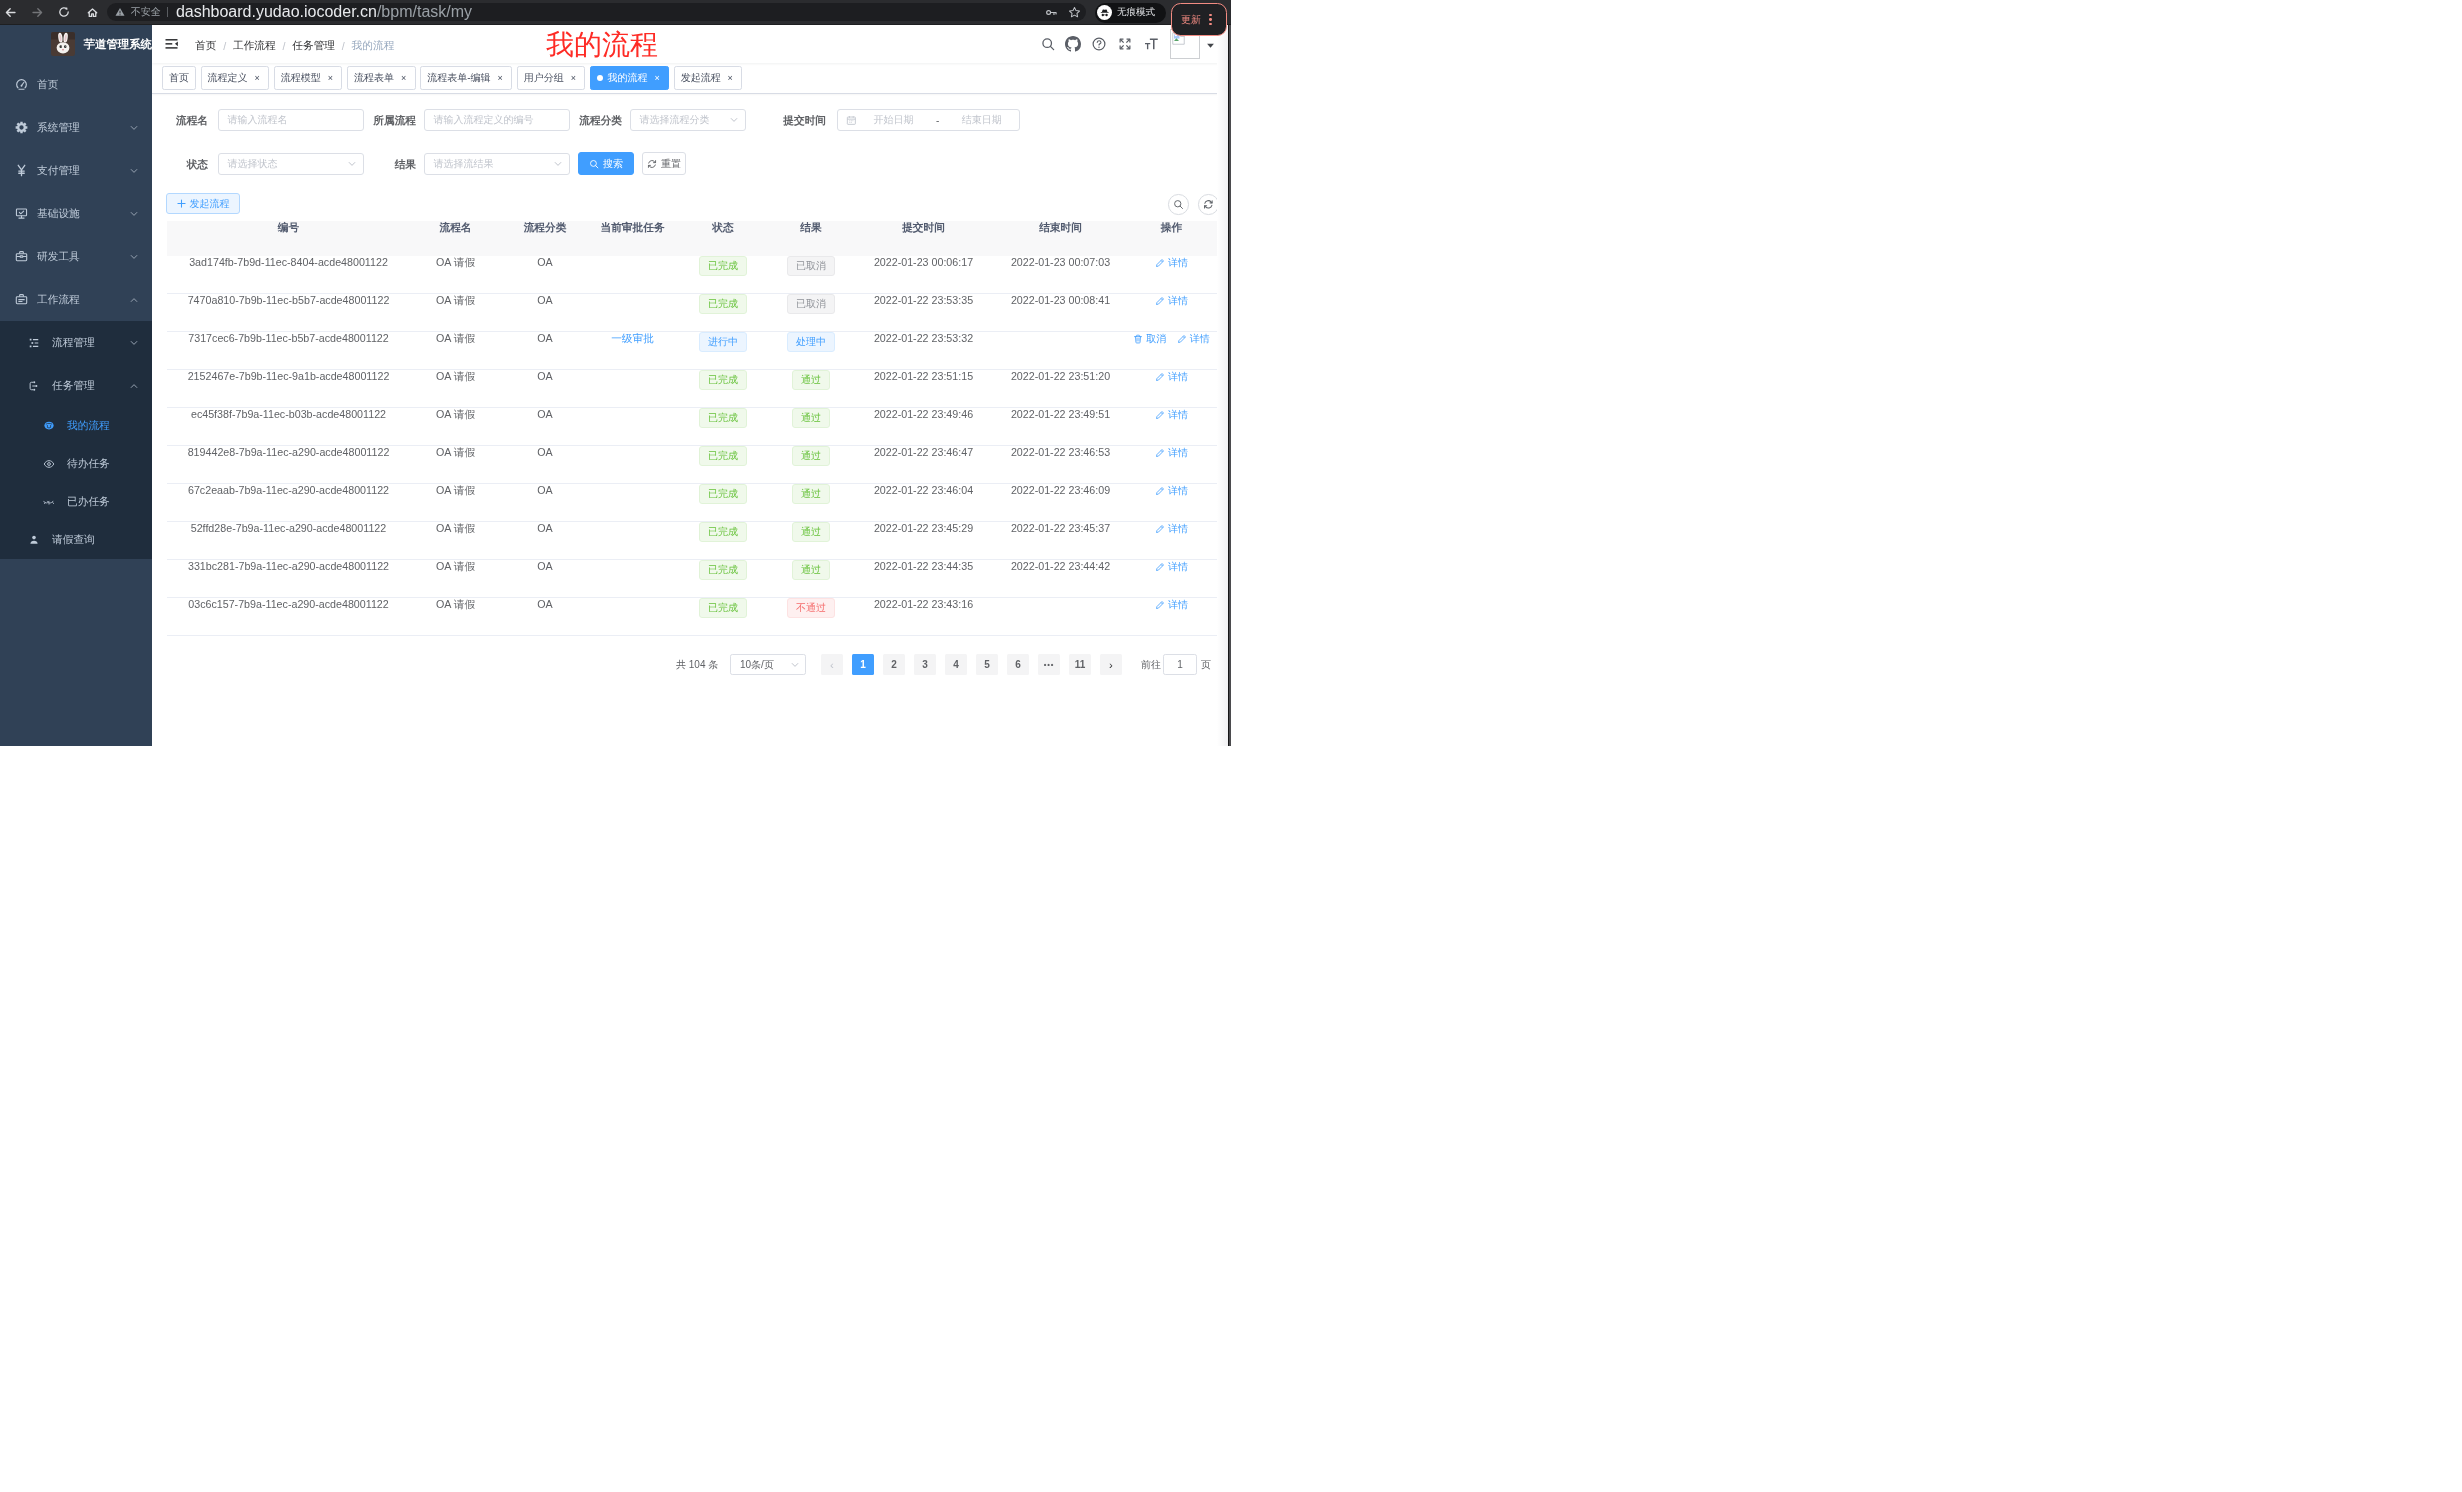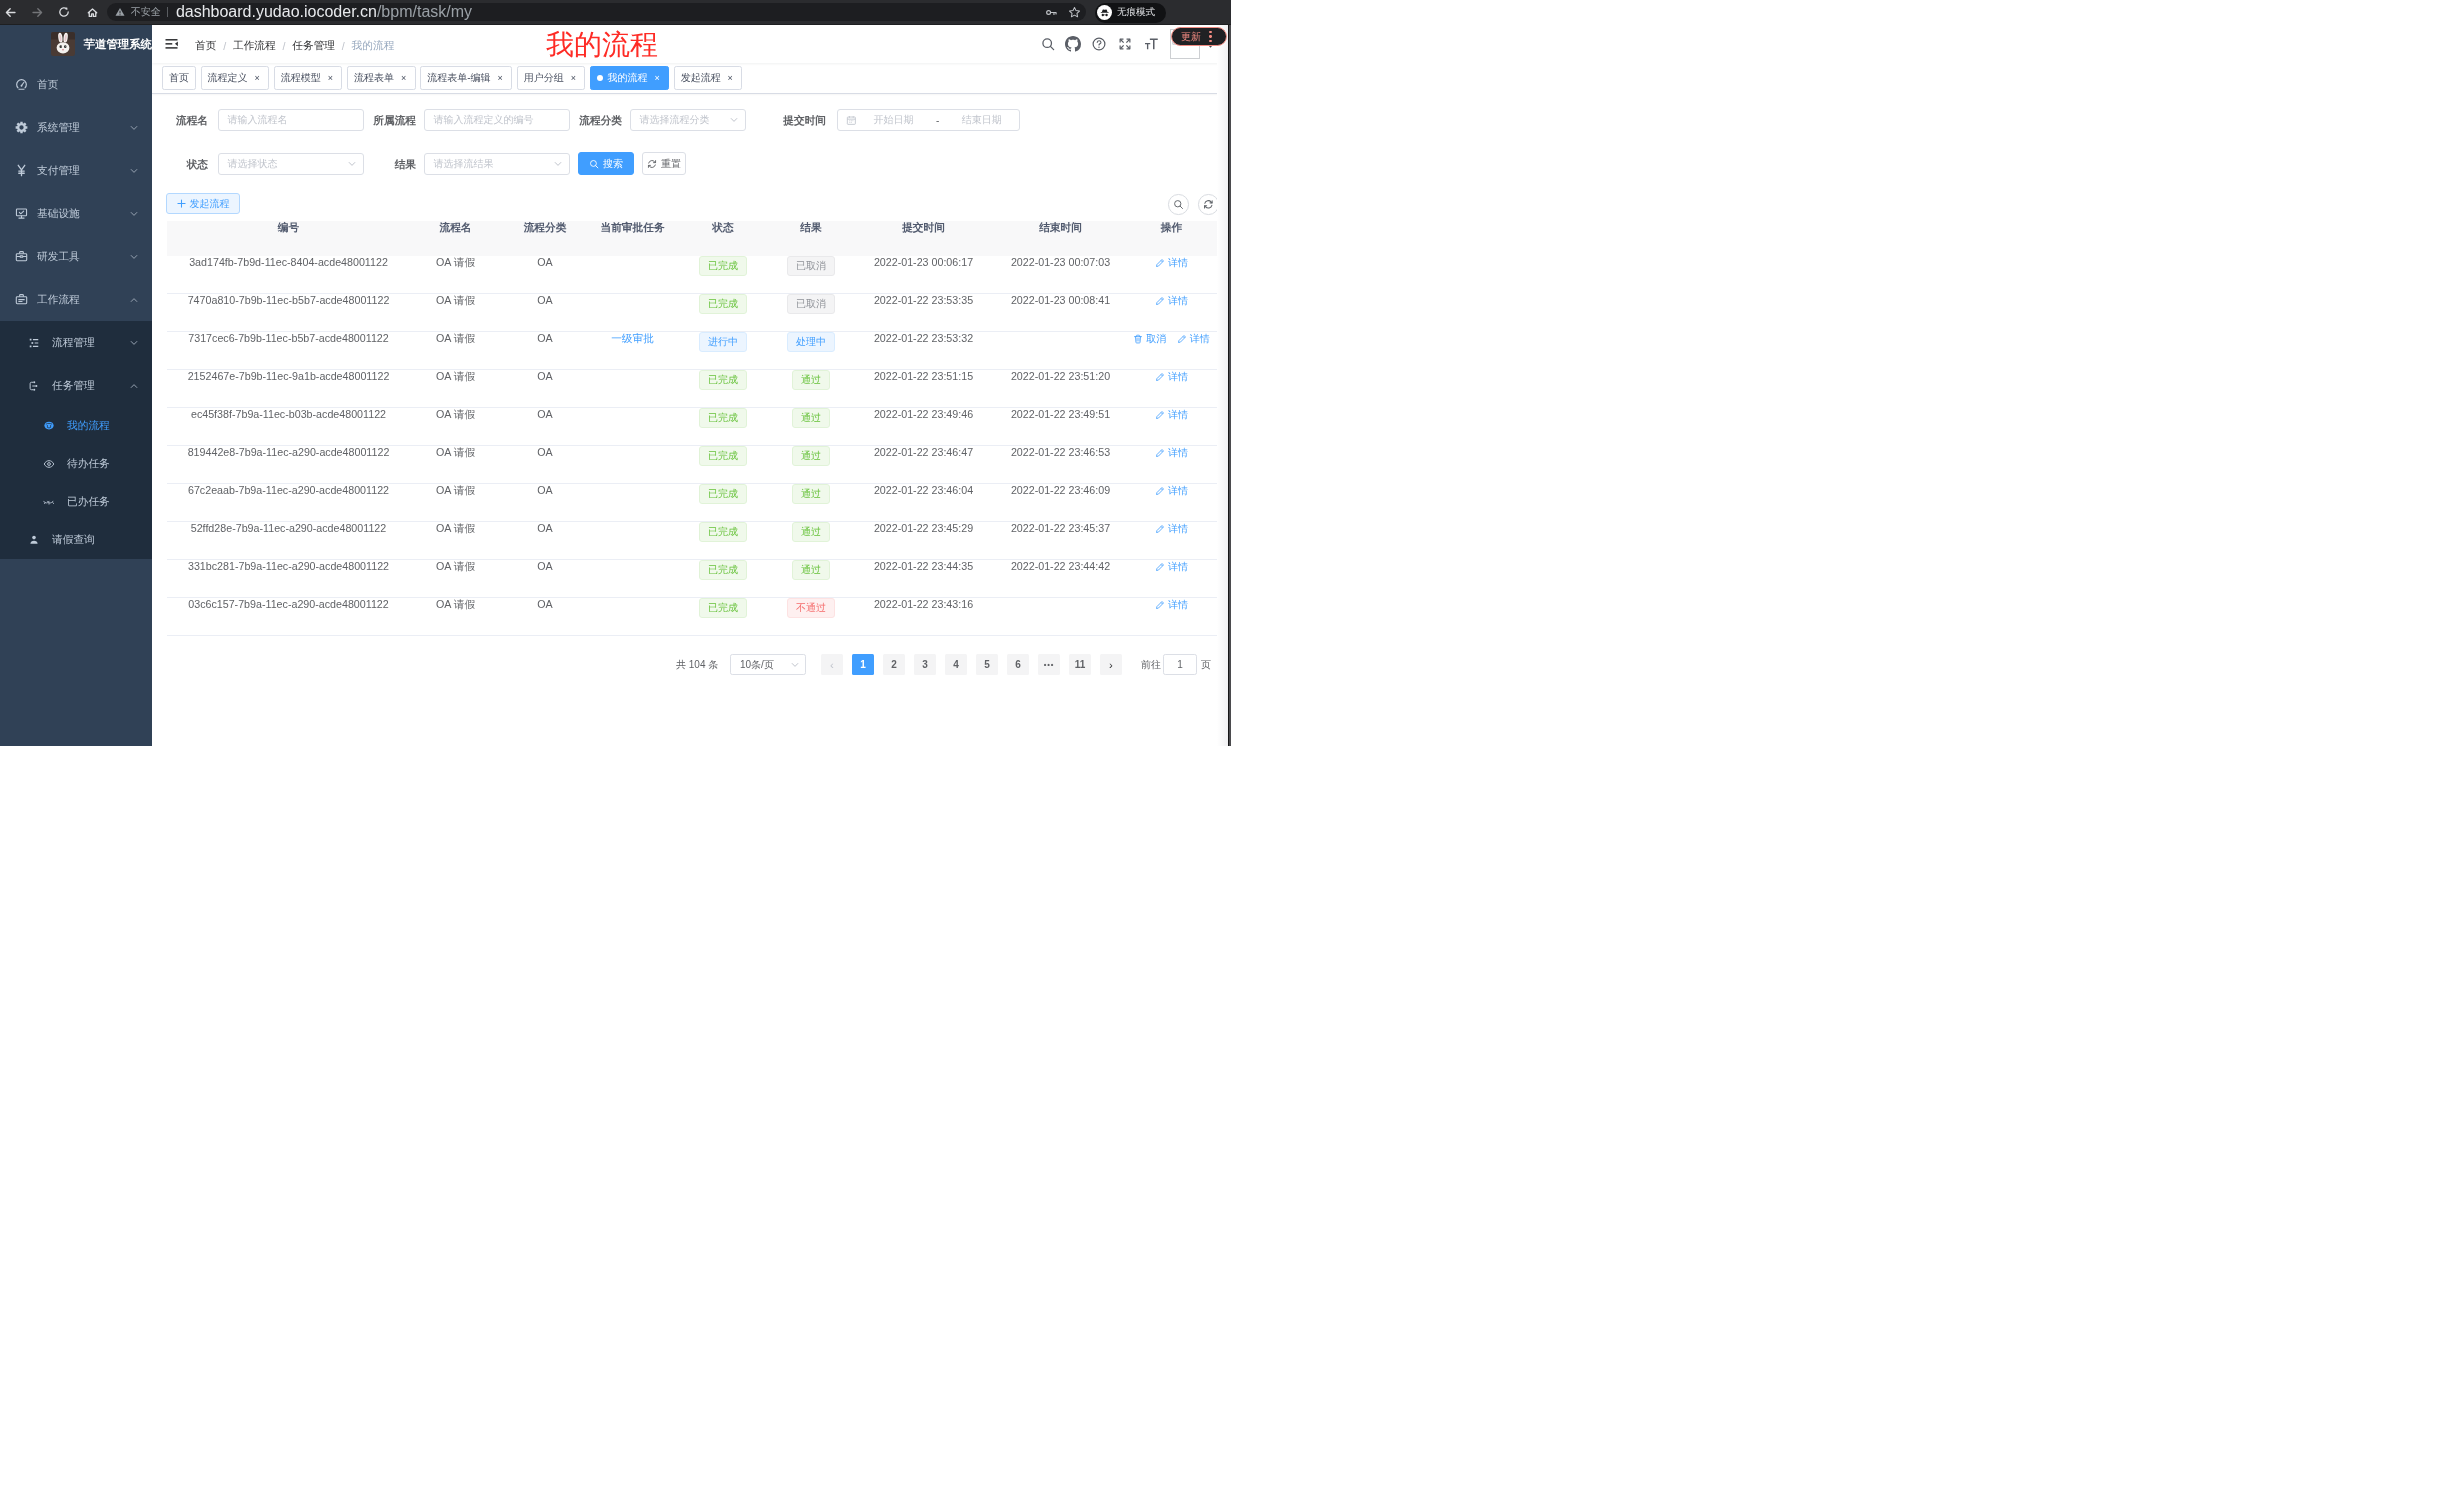--- a/index.html
+++ b/index.html
@@ -14,21 +14,21 @@
   .chrome .navbtn.dim { color:#737578; }
   .omnibox { position:absolute; left:107px; top:3.4px; width:979px; height:18px; border-radius:9px; background:#1d1e21; display:flex; align-items:center; }
   .omni-warn { margin-left:8.4px; color:#9aa0a6; }
   .omni-sec { margin-left:5.3px; font-size:10px; color:#9aa0a6; }
   .omni-sep { margin-left:6.8px; margin-right:7.6px; width:0.8px; height:10px; background:#5a5d61; }
   .omni-url { font-size:16px; color:#e8eaed; white-space:nowrap; }
   .omni-url .path { color:#9aa0a6; }
   .omni-right { position:absolute; right:4.6px; display:flex; align-items:center; gap:10px; color:#c0c3c7; }
   .incog { position:absolute; left:1095px; top:2.7px; width:71px; height:20px; border-radius:10px; background:#111214; display:flex; align-items:center; color:#e8eaed; font-size:9.5px; }
   .incog .bub { width:15px; height:15px; border-radius:50%; background:#fff; margin:0 4.6px 0 2.3px; display:flex; align-items:center; justify-content:center; }
-  .updatebtn { position:absolute; left:1171px; top:3px; width:56px; height:19px; border-radius:9.5px; border:1.1px solid #f28b82; background:#202124; display:flex; align-items:center; color:#f28b82;margin-top:24px; }
+  .updatebtn { position:absolute; left:1171px; top:3px; width:56px; height:33px; border-radius:9.5px; border:1.1px solid #f28b82; background:#202124; display:flex; align-items:center; color:#f28b82; }
   .updatebtn .lbl { font-size:10px; margin-left:9px; }
   .updatebtn .menudots { margin-left:8.4px; display:flex; flex-direction:column; gap:1.9px; }
   .updatebtn .menudots i { width:2.3px; height:2.3px; border-radius:50%; background:#f28b82; }
 
   
   .scroll-gutter { position:absolute; left:1217px; top:25px; width:11.4px; height:721px; background:linear-gradient(to right,#ffffff, #f1f1f3); z-index:25; }
   .win-edge { position:absolute; left:1228px; top:25px; width:3px; height:721px; background:#4b4b4e; border-left:0.8px solid #161617; z-index:31; }
 
   
   .sidebar { position:absolute; left:0; top:25px; width:152px; height:721px; background:#304156; z-index:20; }

